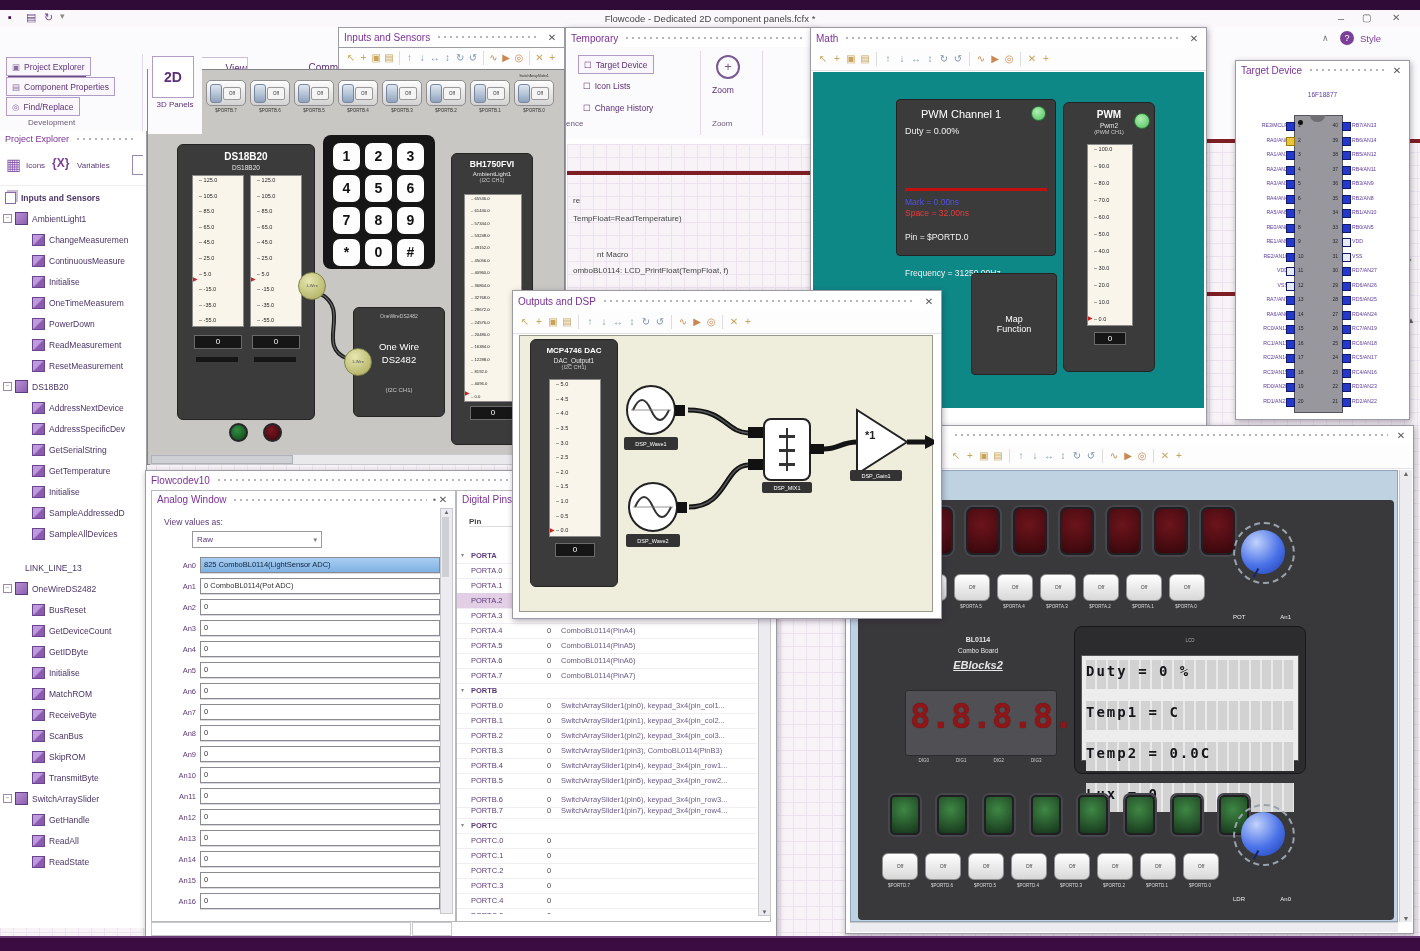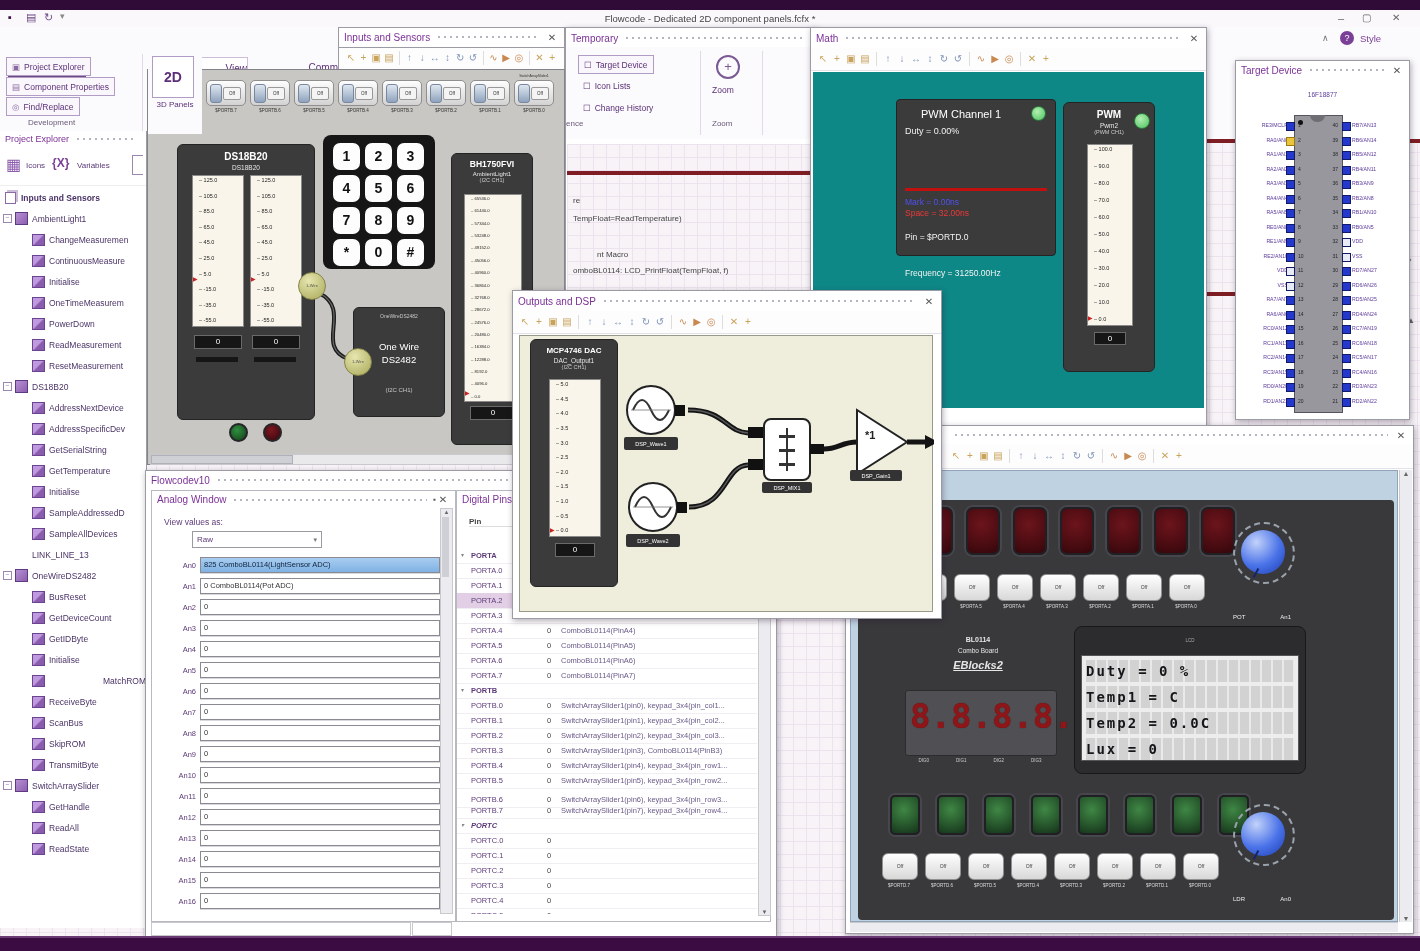--- a/index.html
+++ b/index.html
@@ -49,21 +49,21 @@
   .anrow{position:absolute;display:flex;align-items:center;}
   .anlab{width:34px;text-align:right;font-size:7.5px;color:#5c3a78;margin-right:4px;}
   .anfield{height:14px;border:1px solid #8a8a92;background:#fff;font-size:7.5px;color:#333;line-height:14px;padding:0 3px;overflow:hidden;white-space:nowrap;box-shadow:0 1px 0 #d8d8dd;}
   .dprow{position:absolute;left:0;height:15px;width:100%;font-size:7.5px;line-height:15px;border-bottom:1px solid #f0eef2;white-space:nowrap;overflow:hidden;}
   .dpname{position:absolute;left:14px;color:#5c3a78;}
   .dpval{position:absolute;left:90px;color:#444;}
   .dpmap{position:absolute;left:104px;color:#6a5a88;}
   .pinlab{position:absolute;font-size:5.2px;color:#5c3a9a;line-height:8px;white-space:nowrap;}
   .pinsq{position:absolute;width:7px;height:7px;background:#2438cc;border:1px solid #101a66;}
   .pinno{position:absolute;font-size:5px;color:#26262c;line-height:8px;}
-  .lcdline{height:22px;margin:2px 4px 4px 4px;background:repeating-linear-gradient(90deg,#d2d2d2 0 9px,#e9e9e9 9px 11px);font-family:"DejaVu Sans Mono",monospace;font-weight:bold;font-size:14px;letter-spacing:2px;color:#16161a;line-height:22px;overflow:hidden;}
+  .lcdline{height:29px;margin:2px 4px 12px 4px;background:repeating-linear-gradient(90deg,#d2d2d2 0 9px,#e9e9e9 9px 11px);font-family:"DejaVu Sans Mono",monospace;font-weight:bold;font-size:14px;letter-spacing:2px;color:#16161a;line-height:22px;overflow:hidden;}
   .seg{font-family:"DejaVu Sans Mono",monospace;font-weight:bold;font-size:34px;color:#8e1518;text-shadow:0 0 1px #5a0c0e;}
   svg text{font-family:"Liberation Sans",sans-serif;}
 </style>
 </head>
 <body>
 
 <div class="stage">
 
   <div class="abs" style="left:0;top:0;width:1420px;height:10px;background:#300b38;"></div>
   <div class="abs" style="left:0;top:10px;width:1420px;height:17px;background:#faf8fb;">
@@ -185,21 +185,21 @@
           <span class="tlabel">Initialise</span>
         </div>
         <div class="treerow" style="padding-left: 32px;">
           <span class="ic-macro"></span>
           <span class="tlabel">SampleAddressedD</span>
         </div>
         <div class="treerow" style="padding-left: 32px;">
           <span class="ic-macro"></span>
           <span class="tlabel">SampleAllDevices</span>
         </div>
-        <div class="treerow" style="padding-left: 32px;">
+        <div class="treerow" style="padding-left: 25px; margin-top: 13px;">
           <span class="tlabel">LINK_LINE_13</span>
         </div>
         <div class="treerow" style="padding-left: 3px;">
           <span class="expbox">–</span>
           <span class="ic-comp"></span>
           <span class="tlabel">OneWireDS2482</span>
         </div>
         <div class="treerow" style="padding-left: 32px;">
           <span class="ic-macro"></span>
           <span class="tlabel">BusReset</span>
@@ -209,21 +209,21 @@
           <span class="tlabel">GetDeviceCount</span>
         </div>
         <div class="treerow" style="padding-left: 32px;">
           <span class="ic-macro"></span>
           <span class="tlabel">GetIDByte</span>
         </div>
         <div class="treerow" style="padding-left: 32px;">
           <span class="ic-macro"></span>
           <span class="tlabel">Initialise</span>
         </div>
-        <div class="treerow" style="padding-left: 32px; justify-content: space-between;">
+        <div class="treerow" style="padding-left: 32px;">
           <span class="ic-macro"></span>
           <span class="tlabel">MatchROM</span>
         </div>
         <div class="treerow" style="padding-left: 32px; text-align: right;">
           <span class="ic-macro"></span>
           <span class="tlabel">ReceiveByte</span>
         </div>
         <div class="treerow" style="padding-left: 32px;">
           <span class="ic-macro"></span>
           <span class="tlabel">ScanBus</span>
@@ -555,20 +555,23 @@
               <div class="tick">– 40.0</div>
               <div class="tick">– 30.0</div>
               <div class="tick">– 20.0</div>
               <div class="tick">– 10.0</div>
               <div class="tick">– 0.0</div>
             </div>
             <span class="mark" style="top: calc(96.5% - 4px);">▶</span>
           </div>
         <div class="vbox" style="left:30px;top:229px;width:30px;height:11px;">0</div>
         <div class="csub" style="font-size:6.5px;margin-top:16px;">Duty %</div>
+      </div>
+      <div class="comp" style="left:158px;top:201px;width:84px;height:100px;border-radius:4px;display:flex;align-items:center;justify-content:center;">
+        <span style="font-size:9px;color:#fff;text-align:center;width:44px;">Map Function</span>
       </div>
     </div>
     <div class="abs" style="left:2px;top:380px;width:391px;height:23px;background:#fff;"></div>
   </div>
 
   <div class="win" style="left:1235px;top:60px;width:173px;height:358px;z-index:16;">
     <div class="wtitle" style="height:18px;">
         <span>Target Device</span>
         <span class="dots"></span>
         <span class="wclose">✕</span>
@@ -1052,21 +1055,21 @@
           <div class="dprow" style="top: 244px;">
             <span class="dpname">PORTB.6</span>
             <span class="dpval">0</span>
             <span class="dpmap">SwitchArraySlider1(pin6), keypad_3x4(pin_row3...</span>
           </div>
           <div class="dprow" style="top: 255px;">
             <span class="dpname">PORTB.7</span>
             <span class="dpval">0</span>
             <span class="dpmap">SwitchArraySlider1(pin7), keypad_3x4(pin_row4...</span>
           </div>
-          <div class="dprow" style="top: 270px; font-style: italic;">
+          <div class="dprow" style="top: 270px;">
             <span style="position: absolute; left: 4px; color: rgb(136, 136, 136); font-size: 6px;">▾</span>
             <span class="dpname" style="font-weight: bold;">PORTC</span>
           </div>
           <div class="dprow" style="top: 285px;">
             <span class="dpname">PORTC.0</span>
             <span class="dpval">0</span>
             <span class="dpmap"></span>
           </div>
           <div class="dprow" style="top: 300px;">
             <span class="dpname">PORTC.1</span>

